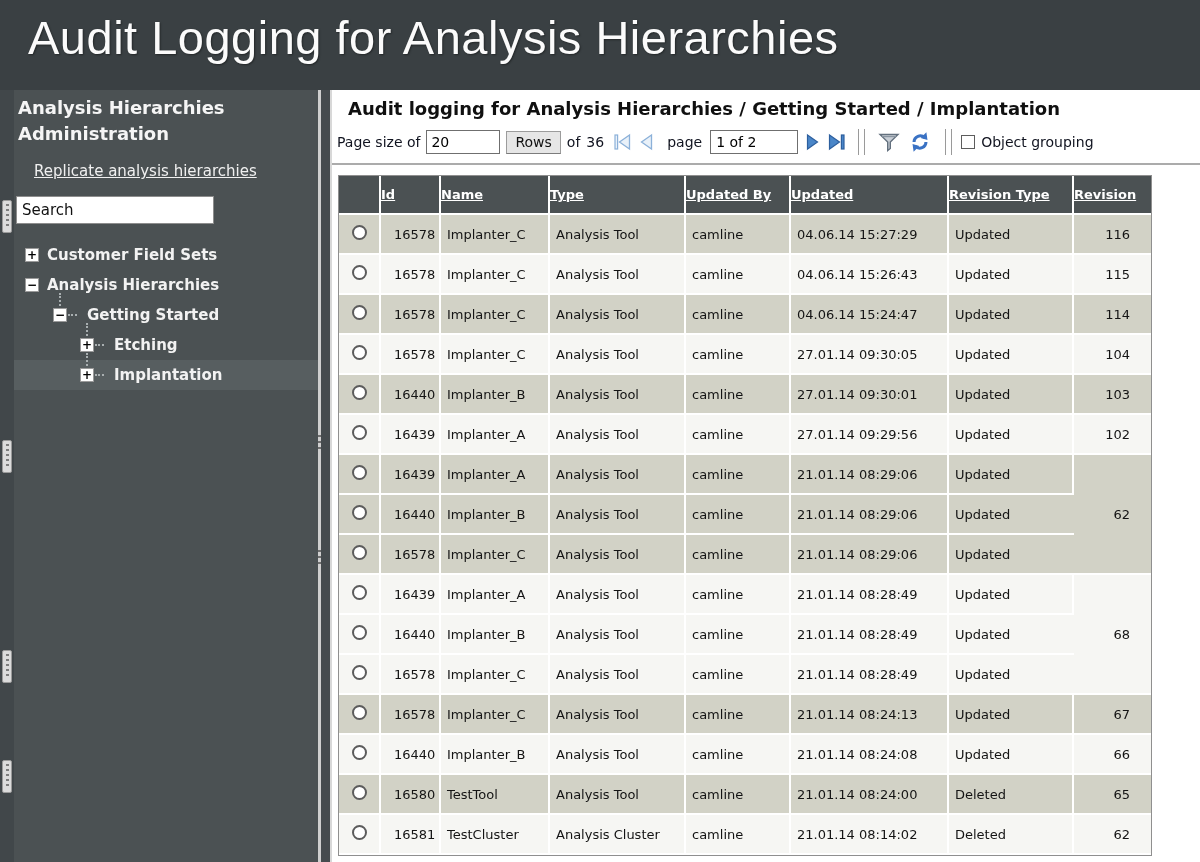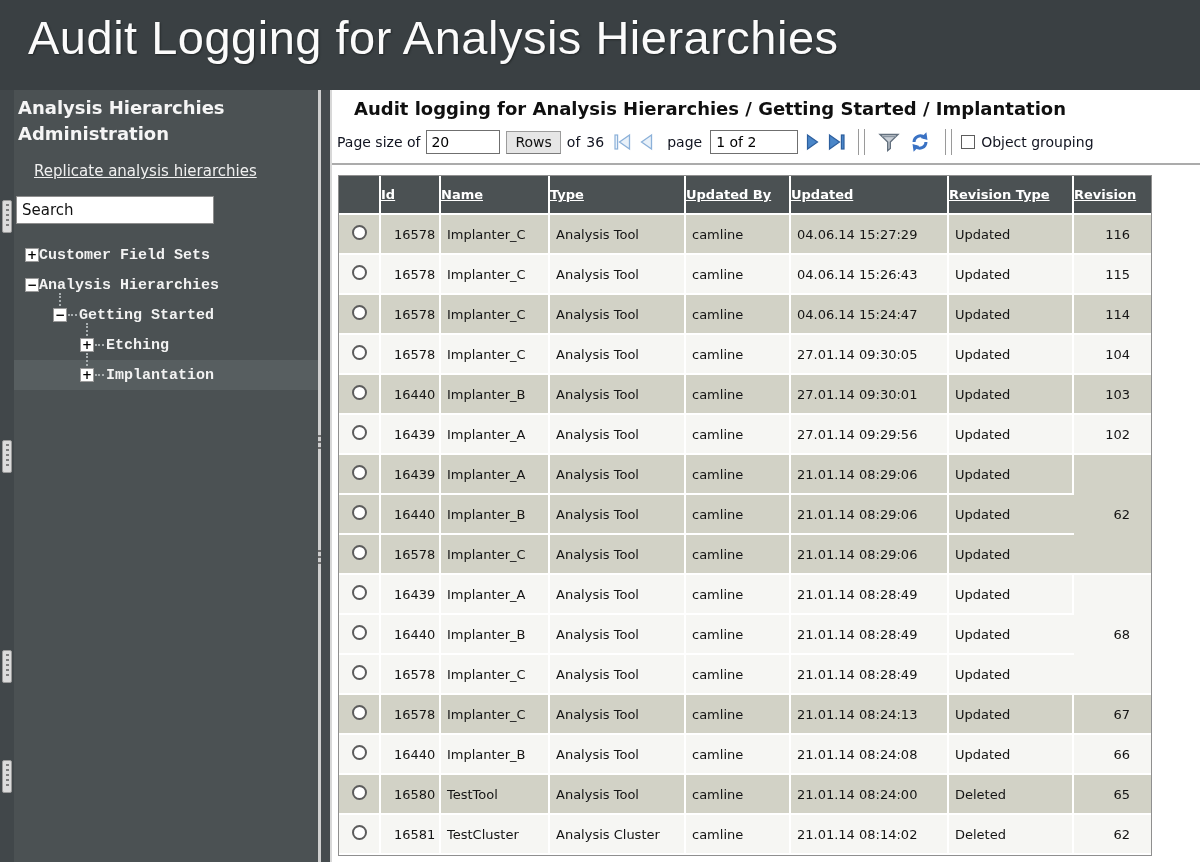--- a/index.html
+++ b/index.html
@@ -41,35 +41,35 @@
   .tree-item.lvl0 { padding-left:11px; }
   .tree-item.lvl1 { padding-left:39px; }
   .tree-item.lvl2 { padding-left:66px; }
   .tree-item.selected { background:#575e60; }
   .expander {
     flex:0 0 auto; width:14px; height:14px; background:#fff; color:#000;
     border:1px solid #9a9a9a; font-size:12px; line-height:12px; font-weight:bold;
     text-align:center; display:inline-block; cursor:pointer;
   }
   .stub { flex:0 0 auto; width:9px; height:1px; border-top:2px dotted #a9afb1; margin:0 2px 0 1px; }
-  .tlabel { margin-left:0; white-space:nowrap; color:#f2f2f2;font-family:Liberation Mono, monospace; }
+  .tlabel { margin-left:8px; white-space:nowrap; color:#f2f2f2; }
   .tree-item.lvl1::before, .tree-item.lvl2::before {
     content:""; position:absolute; top:-7px; height:13px; border-left:2px dotted #a9afb1;
   }
   .tree-item.lvl1::before { left:45px; }
   .tree-item.lvl2::before { left:72px; }
 
   
   .splitter { position:absolute; left:318px; top:90px; width:12px; height:772px; background:#454b4e; border-left:3px solid #cfcfcf; }
   .splitter .dots { position:absolute; left:-3px; width:3px; height:16px;
     background:repeating-linear-gradient(to bottom,#6f6f6f 0 2px,transparent 2px 6px); }
 
   
   .main { position:absolute; left:330px; top:90px; width:870px; height:772px; background:#fff; border-left:2px solid #d8d8d8; }
-  .main h2 { font-size:18px; font-weight:bold; color:#101010; padding:8px 0 0 22px; white-space:nowrap; }
+  .main h2 { font-size:18px; font-weight:bold; color:#101010; padding:8px 0 0 16px; white-space:nowrap; }
 
   .toolbar { display:flex; align-items:center; height:34px; margin:6px 0 0 5px; font-size:14px; color:#10131f; }
   .toolbar .lbl { margin-right:6px; white-space:nowrap; }
   .pagesize-input { width:74px; height:24px; border:1px solid #6f6f6f; font-family:"DejaVu Sans",sans-serif; font-size:14px; padding:0 4px; }
   .rows-button {
     margin:0 6px; padding:2px 8px 3px; font-family:"DejaVu Sans",sans-serif; font-size:14px; color:#111;
     background:#e6e6e6; border:1px solid #9c9c9c; border-bottom-color:#7c7c7c; cursor:pointer;
   }
   .nav-btn { display:inline-flex; align-items:center; margin:0 3px; cursor:pointer; }
   .page-input { width:88px; height:24px; border:1px solid #6f6f6f; font-family:"DejaVu Sans",sans-serif; font-size:14px; padding:0 5px; margin:0 4px; }

